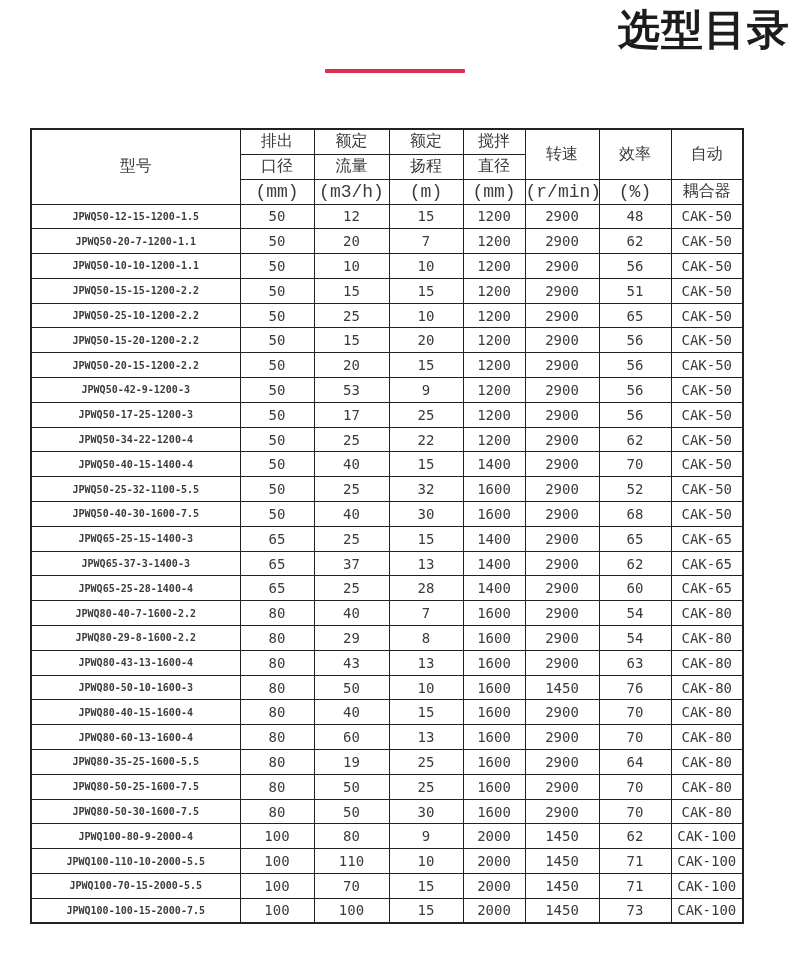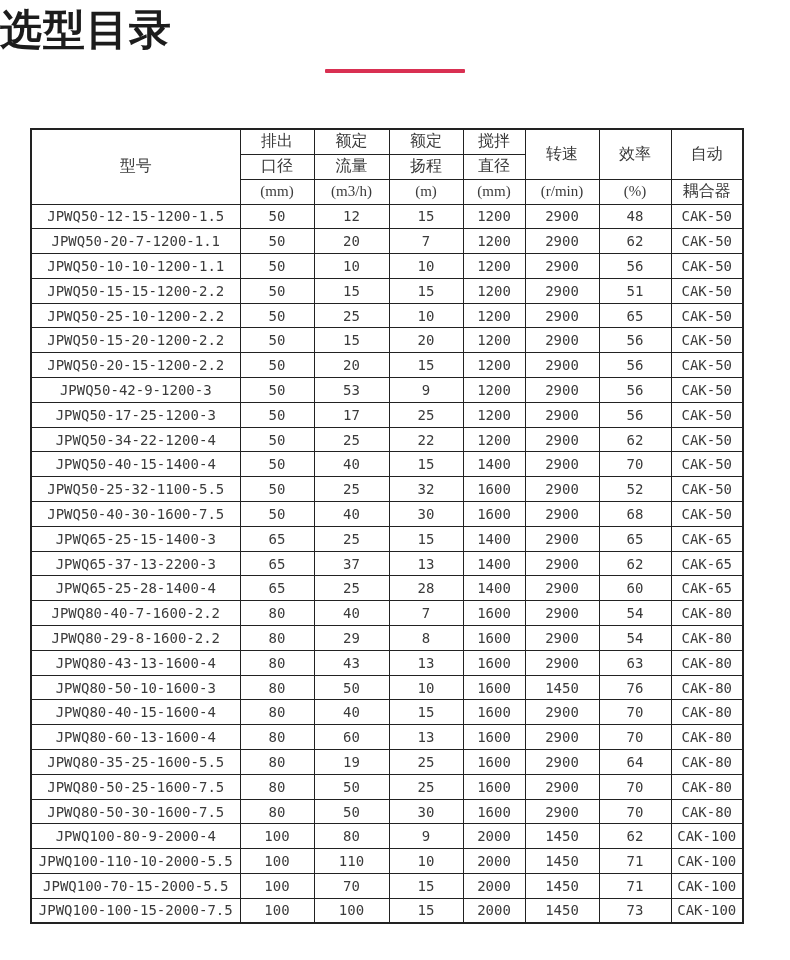--- a/index.html
+++ b/index.html
@@ -10,21 +10,21 @@
   }
   .page {
     position: relative;
     width: 790px;
     height: 960px;
     background: #ffffff;
     overflow: hidden;
   }
   .page-title {
     margin-top: 6px;
-    text-align: left;
+    text-align: right;
     font-size: 42px;
     line-height: 48px;
     font-weight: bold;
     letter-spacing: 1px;
     color: #1c1c1c;
     font-family: "Liberation Sans", sans-serif;
   }
   .title-underline {
     width: 140px;
     height: 4px;
@@ -51,31 +51,32 @@
     font-weight: normal;
     overflow: hidden;
     white-space: nowrap;
   }
   table.catalog thead th {
     height: 25px;
     font-size: 16px;
     font-family: "Liberation Sans", sans-serif;
   }
   table.catalog thead th.unit {
-    font-size: 15px;
-    font-family: Liberation Serif, serif;
+    font-size: 18px;
+    font-family: Liberation Mono, monospace;
   }
   table.catalog tbody td {
     height: 24.8px;
     font-size: 14px;
     font-family: "DejaVu Sans Mono", monospace;
     letter-spacing: 0;
   }
   table.catalog tbody td.model {
-    font-size: 14px;
+    font-size: 10px;
+    font-weight: bold;
   }
 </style>
 </head>
 <body>
 
 <div class="page">
 
   <h1 class="page-title">选型目录</h1>
 
   <div class="title-underline" style="background: rgb(217, 48, 82);"></div>
@@ -253,21 +254,21 @@
           <td class="model">JPWQ65-25-15-1400-3</td>
           <td>65</td>
           <td>25</td>
           <td>15</td>
           <td>1400</td>
           <td>2900</td>
           <td>65</td>
           <td>CAK-65</td>
         </tr>
         <tr>
-          <td class="model">JPWQ65-37-13-2200-3</td>
+          <td class="model">JPWQ65-37-3-1400-3</td>
           <td>65</td>
           <td>37</td>
           <td>13</td>
           <td>1400</td>
           <td>2900</td>
           <td>62</td>
           <td>CAK-65</td>
         </tr>
         <tr>
           <td class="model">JPWQ65-25-28-1400-4</td>

